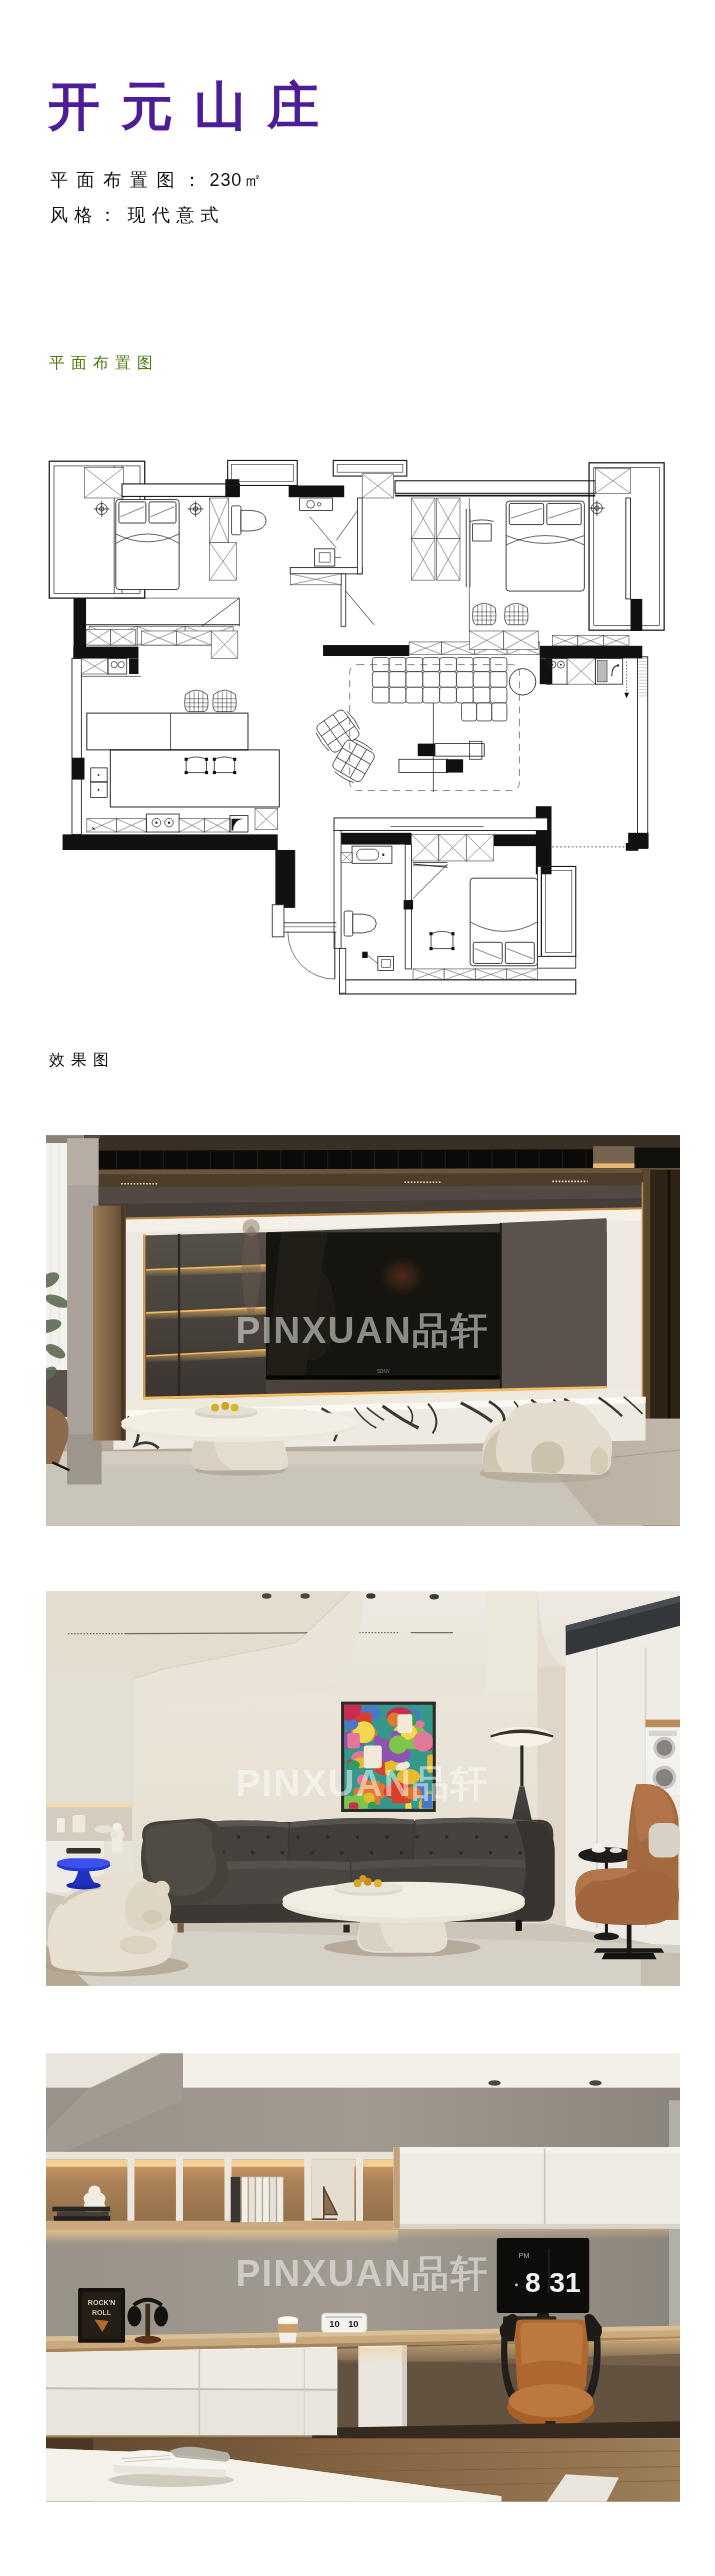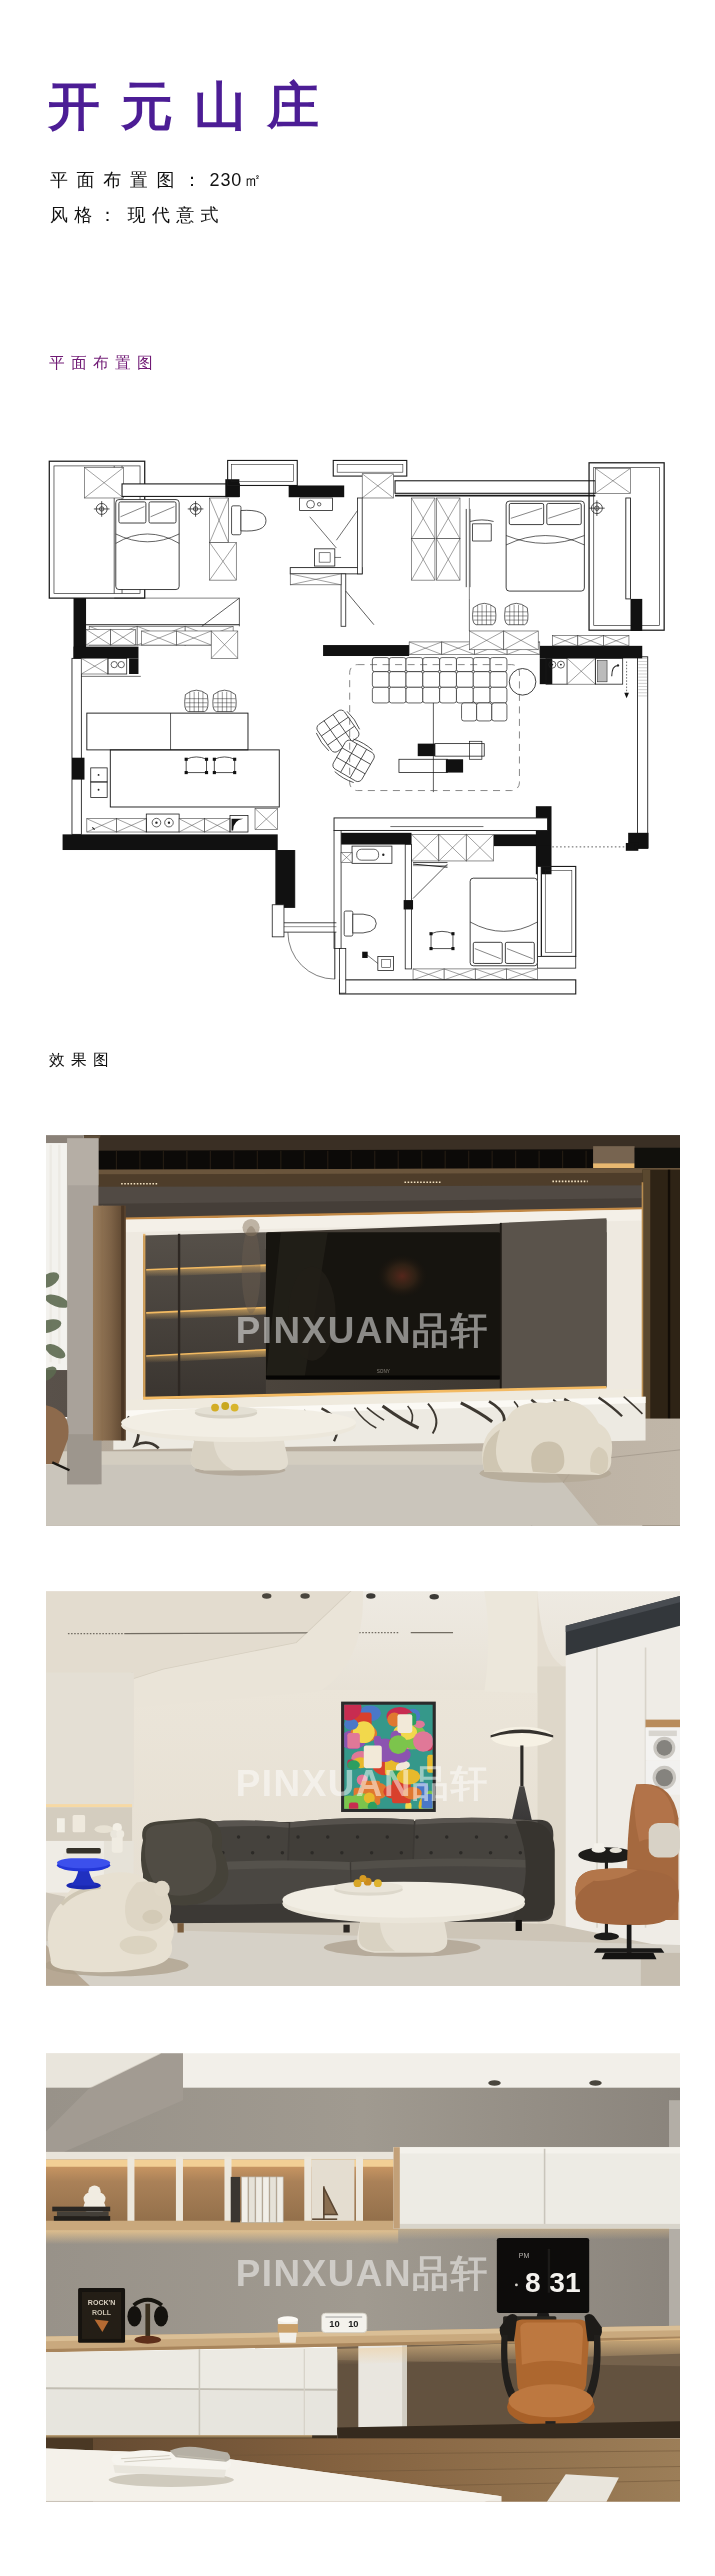--- a/index.html
+++ b/index.html
@@ -6,21 +6,21 @@
 .abs{position:absolute;}
 </style></head>
 <body>
 
 <div class="abs" style="left:48px;top:72px;font-size:52px;font-weight:bold;letter-spacing:21px;color:#4c1d95;">开元山庄</div>
 
 <div class="abs" style="left:50px;top:168px;font-size:18px;color:#111;"><span style="letter-spacing:8.6px;">平面布置图：</span><span style="letter-spacing:0.8px;">230</span><span style="margin-left:1.6px;">㎡</span></div>
 
 <div class="abs" style="left:50px;top:203px;font-size:18px;letter-spacing:6.3px;color:#111;">风格：<span style="margin-left:4.7px;">现代意式</span></div>
 
-<div class="abs" style="left:49px;top:353px;font-size:15.7px;letter-spacing:6.3px;color:#701a75;">平面布置图</div>
+<div class="abs" style="left:49px;top:353px;font-size:15.7px;letter-spacing:6.3px;color:#4d7c0f;">平面布置图</div>
 
 <svg class="abs" style="left:0;top:0;" width="715" height="1057" viewBox="0 0 914 1350">
 
 <rect x="63" y="589" width="122" height="175" fill="none" stroke="#1a1a1a" stroke-width="1.6"></rect>
 <rect x="69" y="595" width="110" height="163" fill="none" stroke="#1a1a1a" stroke-width="0.8"></rect>
 <line x1="146" y1="595" x2="146" y2="758" stroke="#1a1a1a" stroke-width="0.9"></line>
 <line x1="156" y1="595" x2="156" y2="758" stroke="#1a1a1a" stroke-width="0.9"></line>
 
 <g stroke="#555" stroke-width="0.7" fill="#fff">
 <rect x="108" y="597" width="50" height="39" stroke="#333"></rect>

